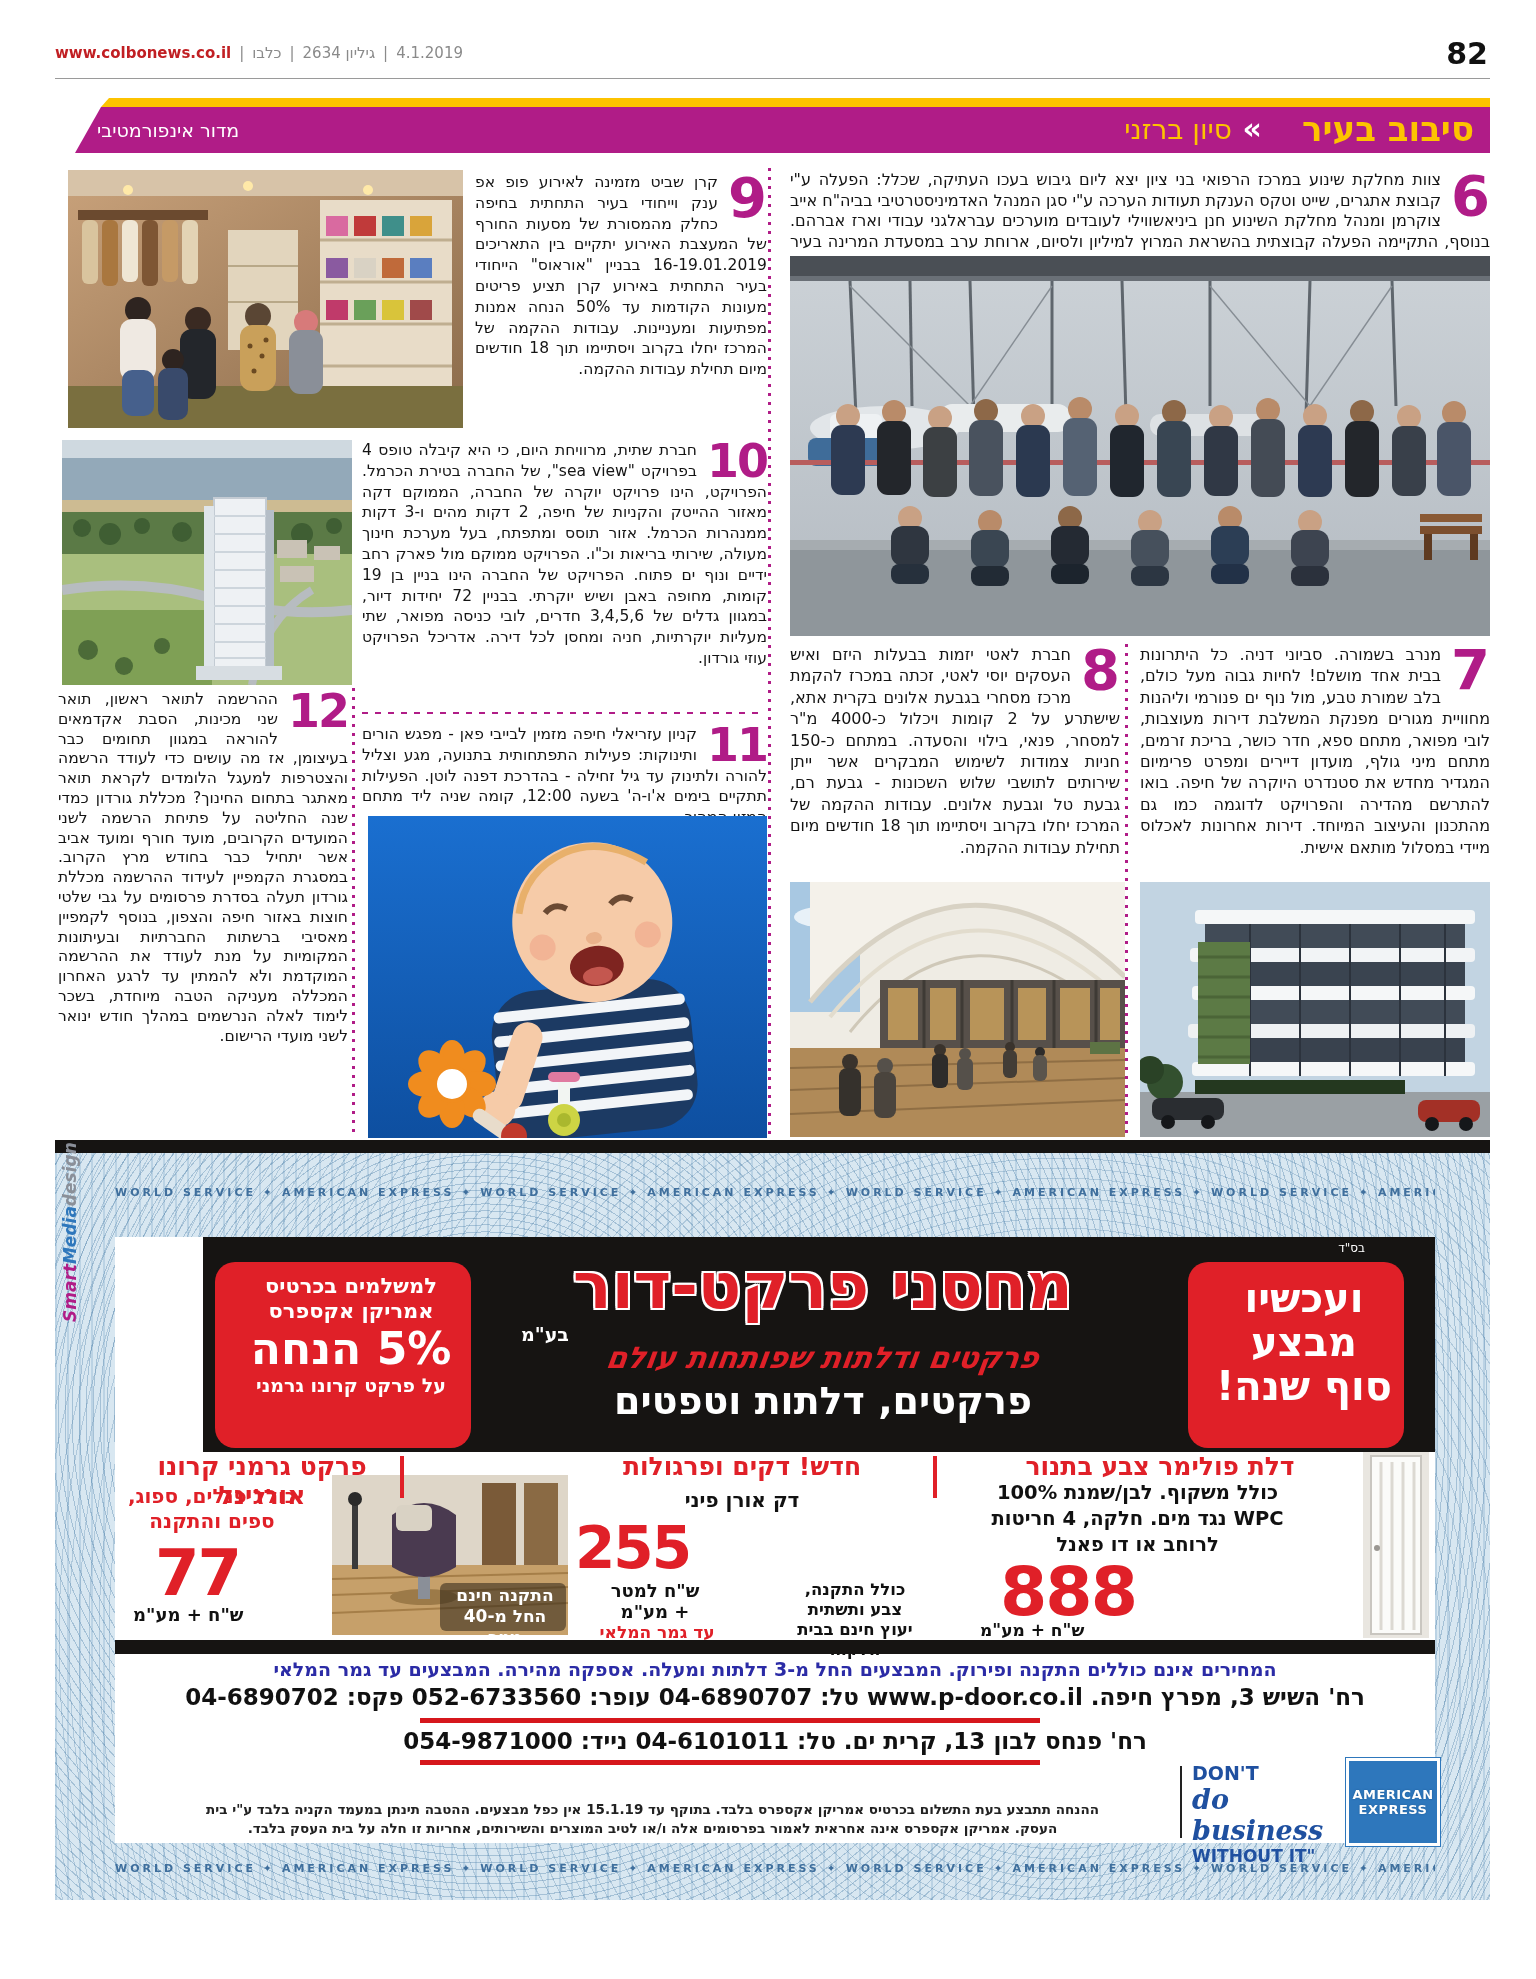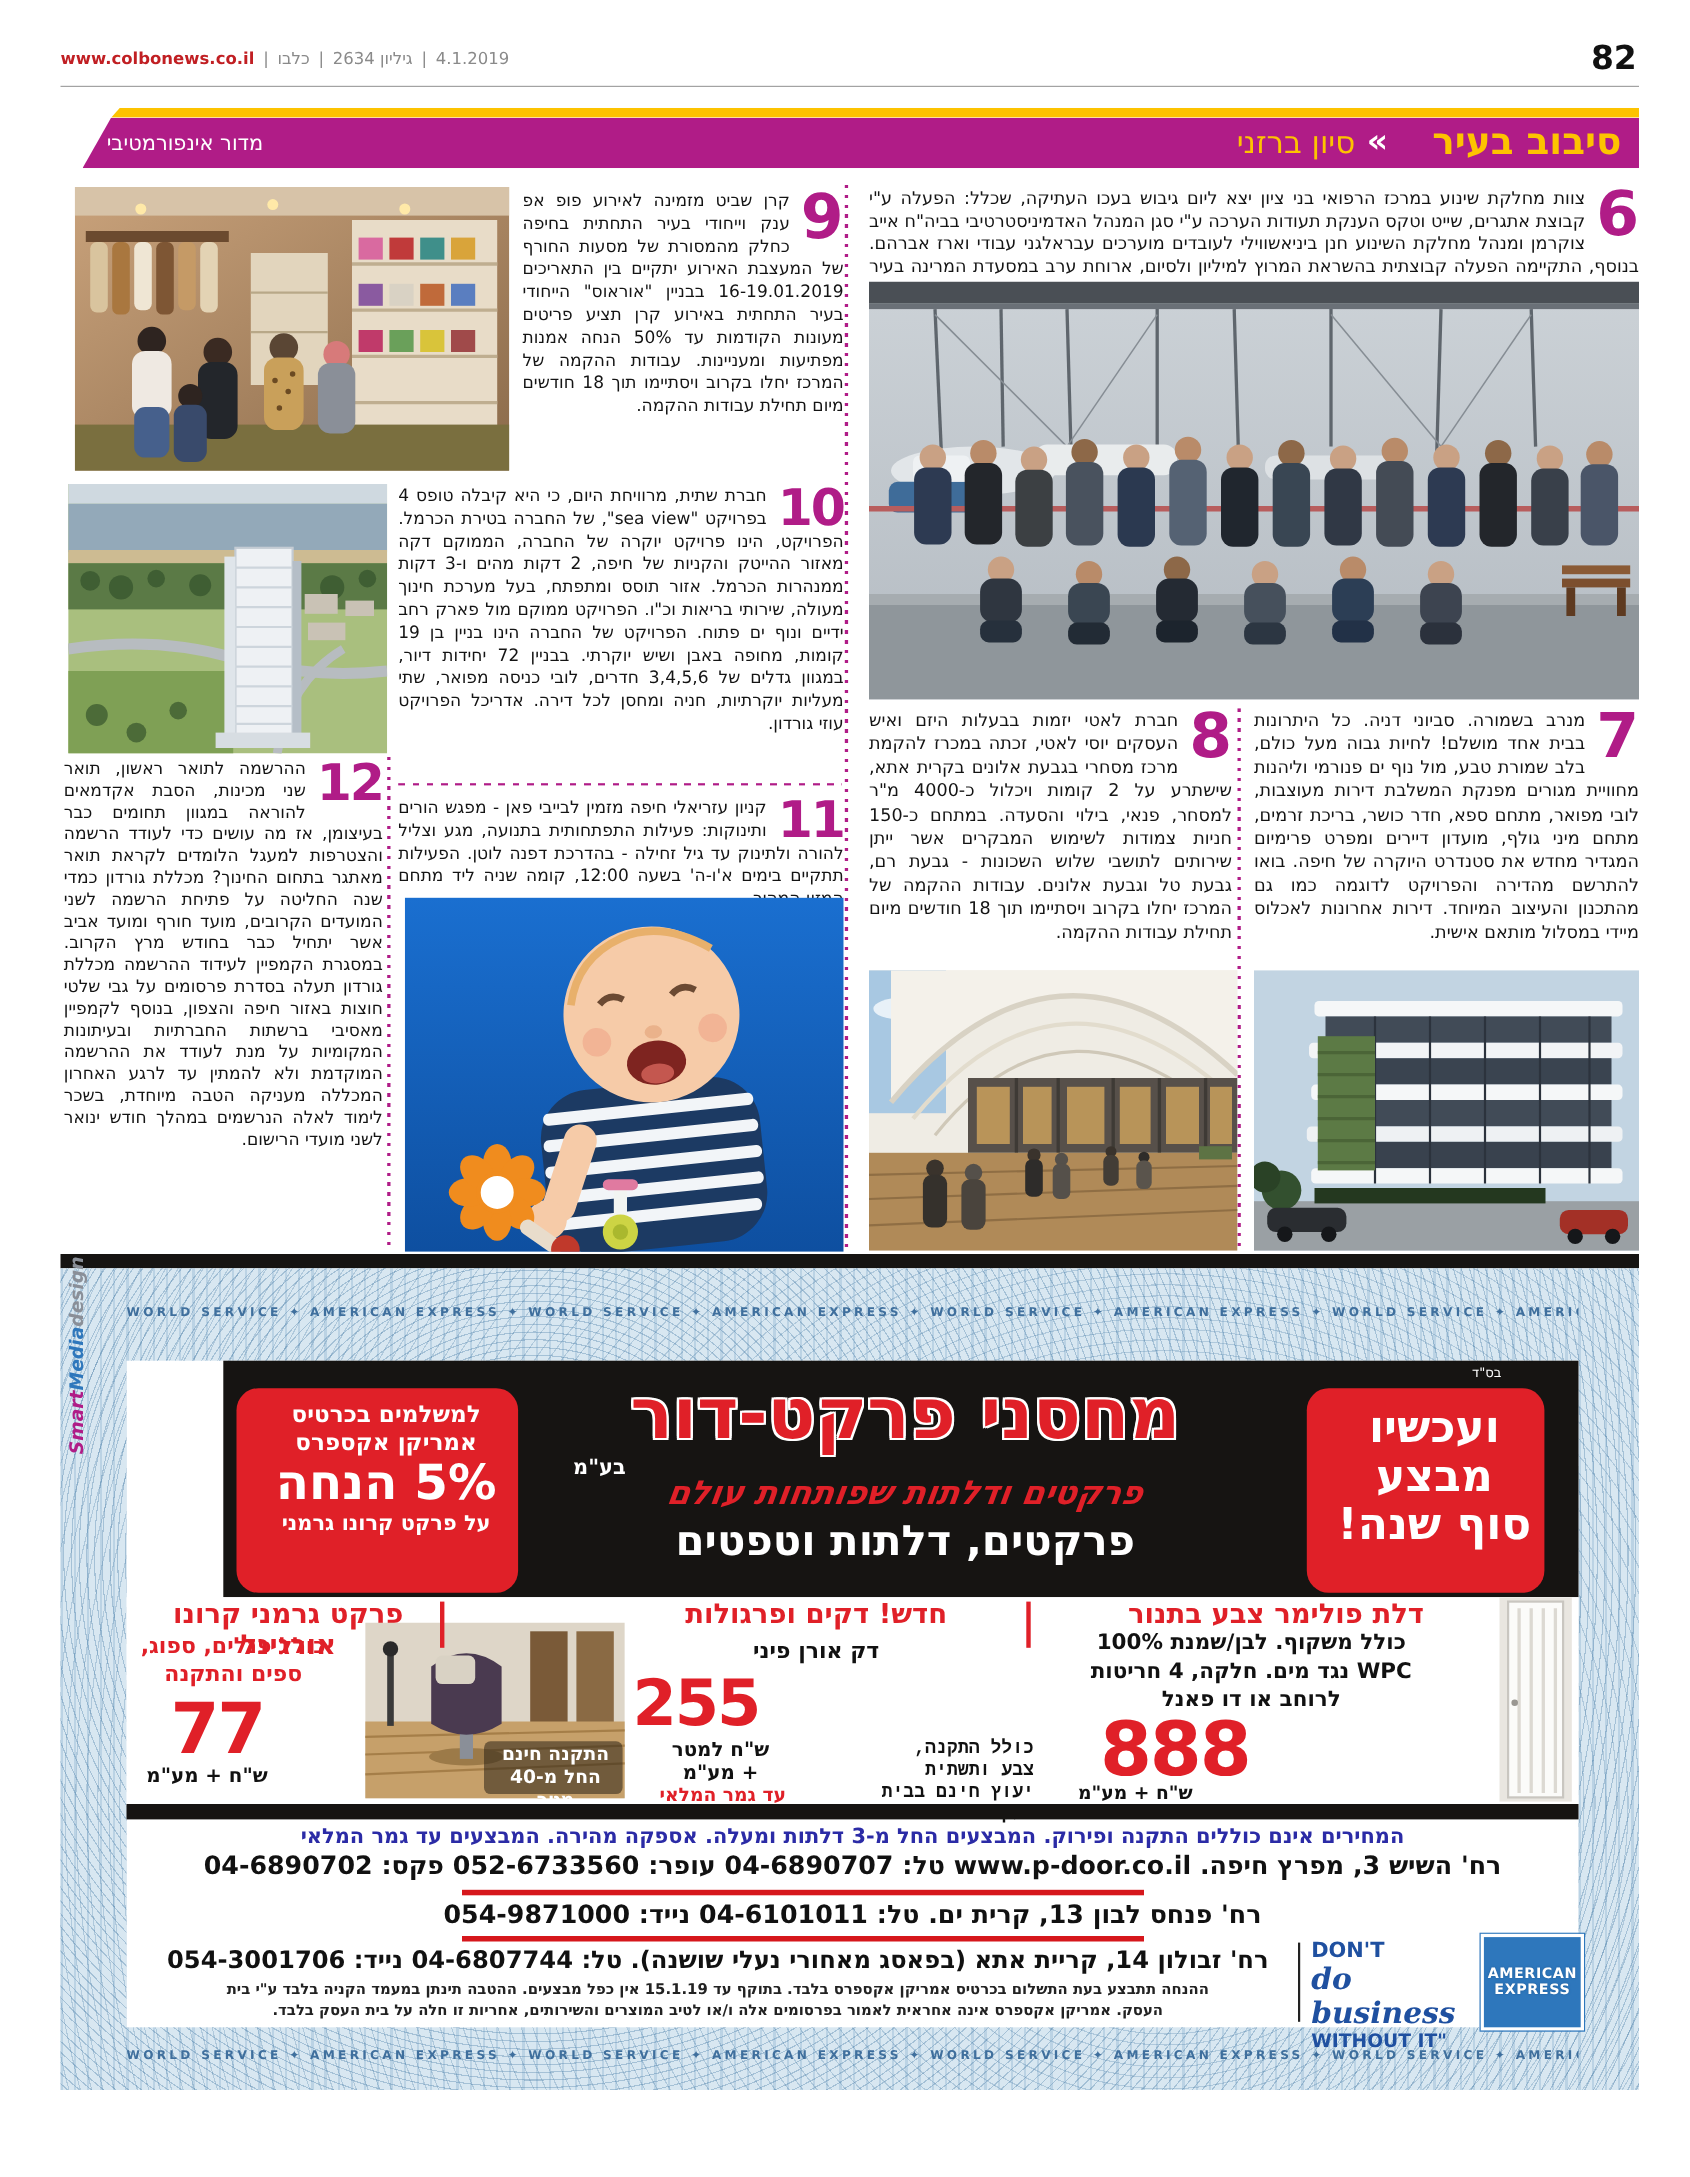--- a/index.html
+++ b/index.html
@@ -603,21 +603,21 @@
     <div class="abs" style="left:818px;top:4px;width:4px;height:42px;background:#e02028;"></div>
 
     <div class="abs offer-title" style="left:880px;top:0px;width:330px;">דלת פולימר צבע בתנור</div>
     <div class="abs blkb" style="left:835px;top:28px;width:375px;text-align:center;font-size:19.5px;line-height:26px;">
       <div>כולל משקוף. לבן/שמנת 100%</div>
         <div>WPC נגד מים. חלקה, 4 חריטות</div>
         <div>לרוחב או דו פאנל</div>
     </div>
     <div class="abs price" style="left:885px;top:100px;font-size:68px;">888</div>
     <div class="abs blkb" style="left:865px;top:168px;font-size:17px;">ש"ח + מע"מ</div>
-    <div class="abs blkb" style="left:655px;top:128px;width:170px;font-size:16.5px;line-height:20px;font-family:Liberation Mono, monospace;">
+    <div class="abs blkb" style="left:655px;top:128px;width:170px;text-align:center;font-size:16.5px;line-height:20px;">
       <div>כולל התקנה,</div>
         <div>צבע ותשתית</div>
         <div>יעוץ חינם בבית הלקוח</div>
     </div>
     <svg class="abs" style="left:1248px;top:0px;" width="66" height="186" viewBox="0 0 66 186">
       <rect width="66" height="186" fill="#e9e6e0"></rect>
       <rect x="8" y="4" width="50" height="178" fill="#fbfbf9" stroke="#c9c6c0" stroke-width="2"></rect>
       <g stroke="#dcd9d2" stroke-width="3">
           <line x1="18" y1="10" x2="18" y2="178"></line>
           <line x1="29" y1="10" x2="29" y2="178"></line>
@@ -629,21 +629,20 @@
     </svg>
   </div>
 
   <div class="abs adblack" style="left:115px;top:1640px;width:1320px;height:14px;"></div>
 
   <div class="abs disc" style="left:135px;top:1658px;width:1280px;">המחירים אינם כוללים התקנה ופירוק. המבצעים החל מ-3 דלתות ומעלה. אספקה מהירה. המבצעים עד גמר המלאי</div>
   <div class="abs contact" style="left:135px;top:1684px;width:1280px;"><span>רח' השיש 3, מפרץ חיפה. www.p-door.co.il טל: 04-6890707 עופר: 052-6733560 פקס: 04-6890702</span></div>
   <div class="abs redrule" style="left:420px;top:1718px;width:620px;"></div>
   <div class="abs contact" style="left:135px;top:1728px;width:1280px;"><span>רח' פנחס לבון 13, קרית ים. טל: 04-6101011 נייד: 054-9871000</span></div>
   <div class="abs redrule" style="left:420px;top:1760px;width:620px;"></div>
-  <div class="abs contact" style="left:130px;top:1770px;width:1045px;font-size:22px;"><span>רח' זבולון 14, קריית אתא (בפאסג מאחורי נעלי שושנה). טל: 04-6807744 נייד: 054-3001706</span></div>
   <div class="abs fineprint" style="left:130px;top:1800px;width:1045px;">
     <div>ההנחה תתבצע בעת התשלום בכרטיס אמריקן אקספרס בלבד. בתוקף עד 15.1.19 אין כפל מבצעים. ההטבה תינתן במעמד הקניה בלבד ע"י בית</div>
       <div>העסק. אמריקן אקספרס אינה אחראית לאמור בפרסומים אלה ו/או לטיב המוצרים והשירותים, אחריות זו חלה על בית העסק בלבד.</div>
   </div>
 
   <div class="abs" style="left:1180px;top:1766px;width:2px;height:72px;background:#222;"></div>
   <div class="abs amexblue" style="left:1192px;top:1762px;width:150px;">
     <div style="font-size:19px;font-weight:bold;">DON'T</div>
     <div style="font-size:27px;font-style:italic;font-family:'DejaVu Serif',serif;font-weight:bold;">do business</div>
     <div style="font-size:17px;font-weight:bold;">WITHOUT IT"</div>

